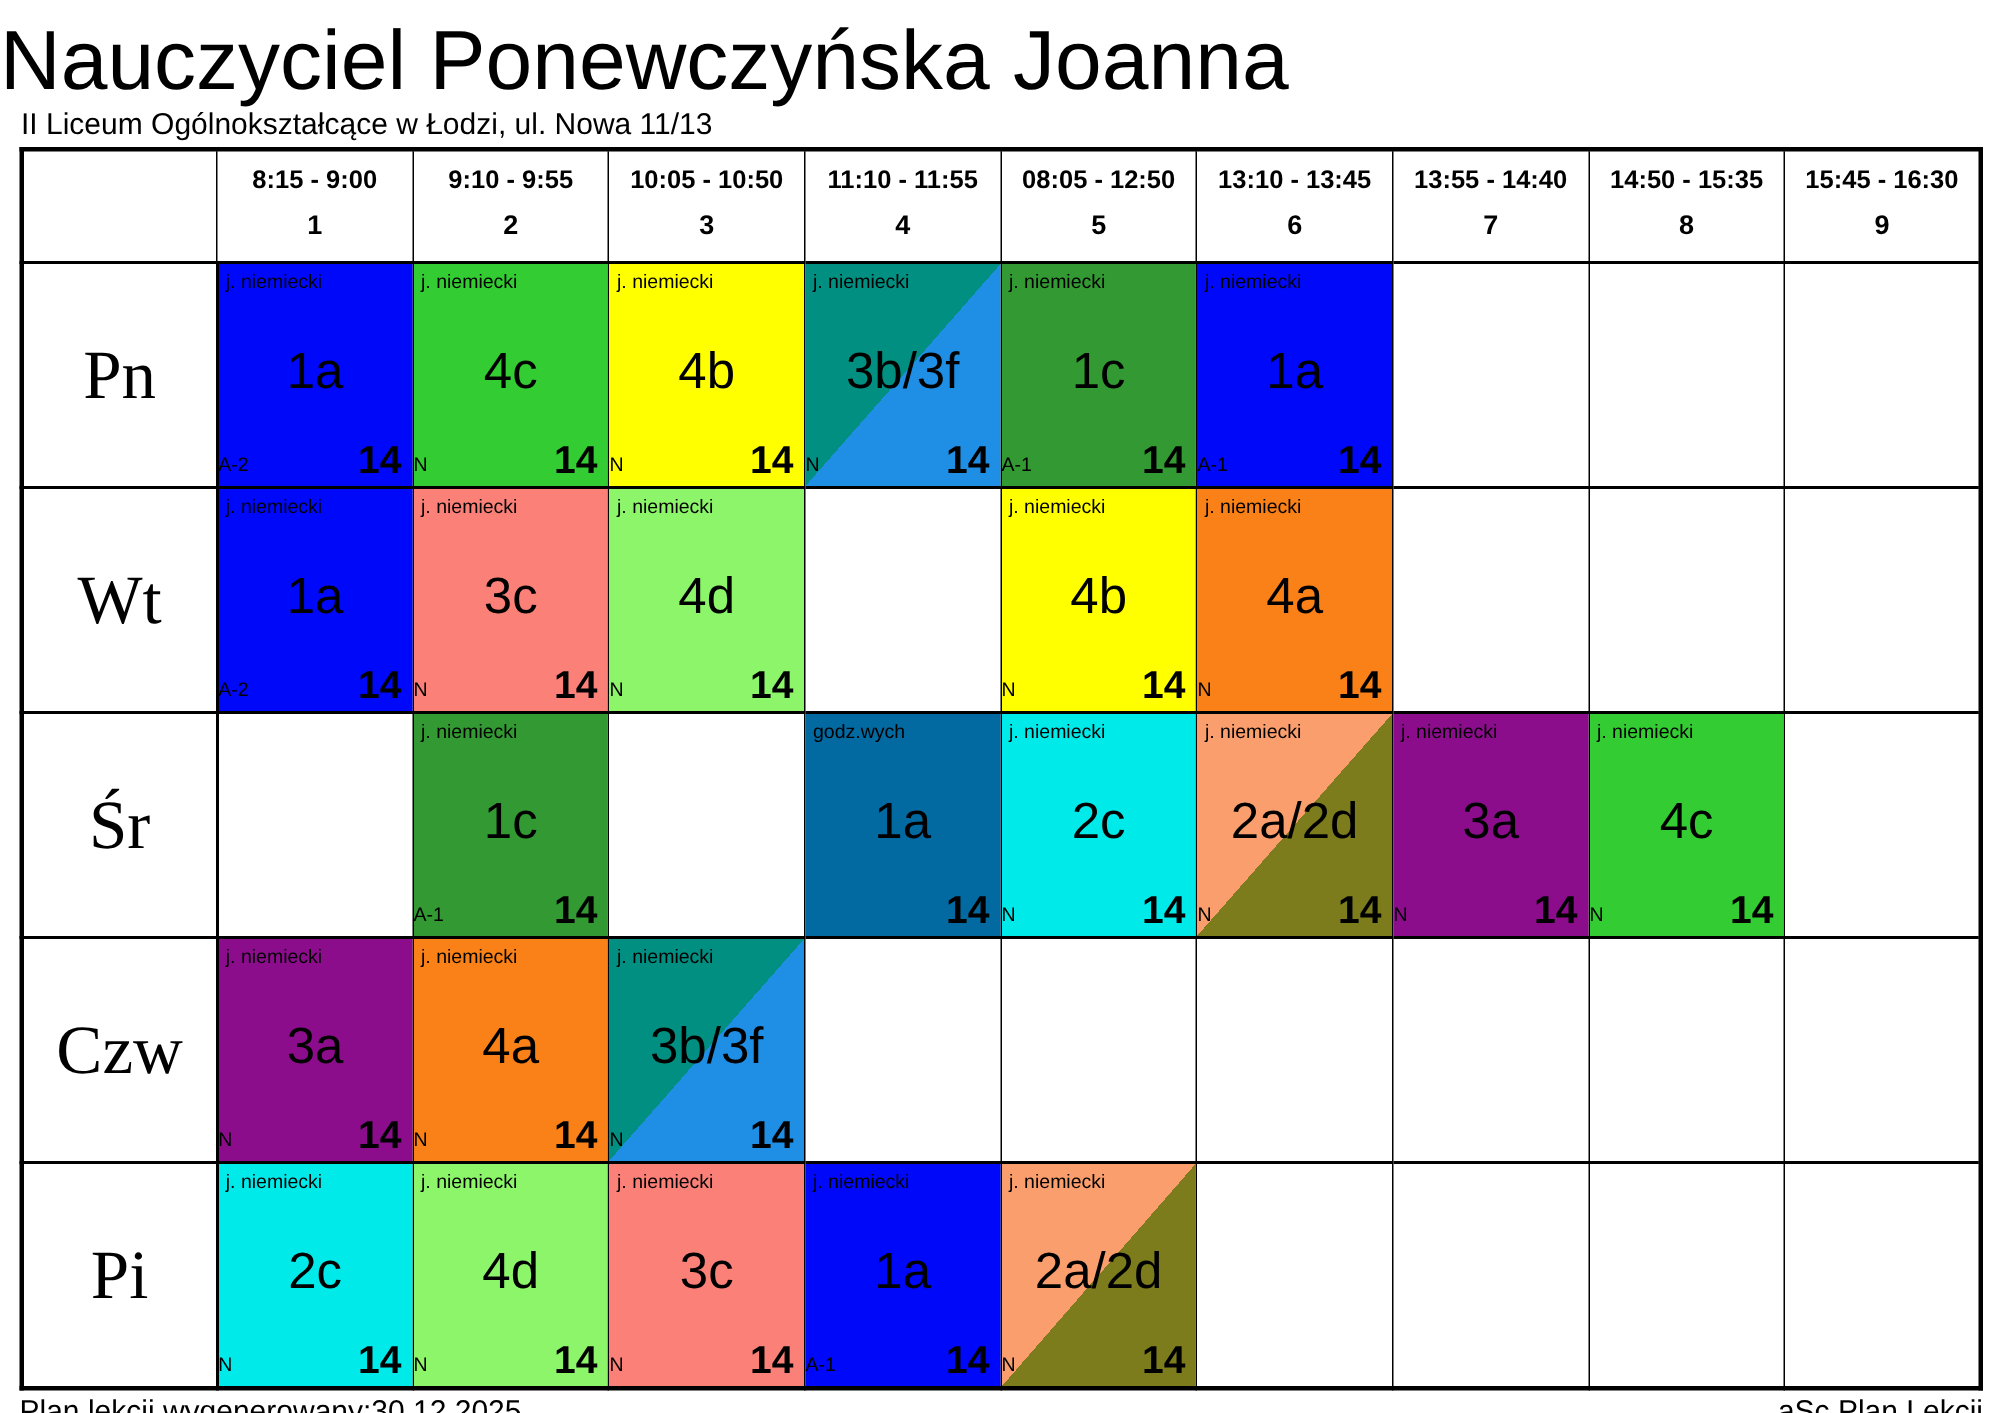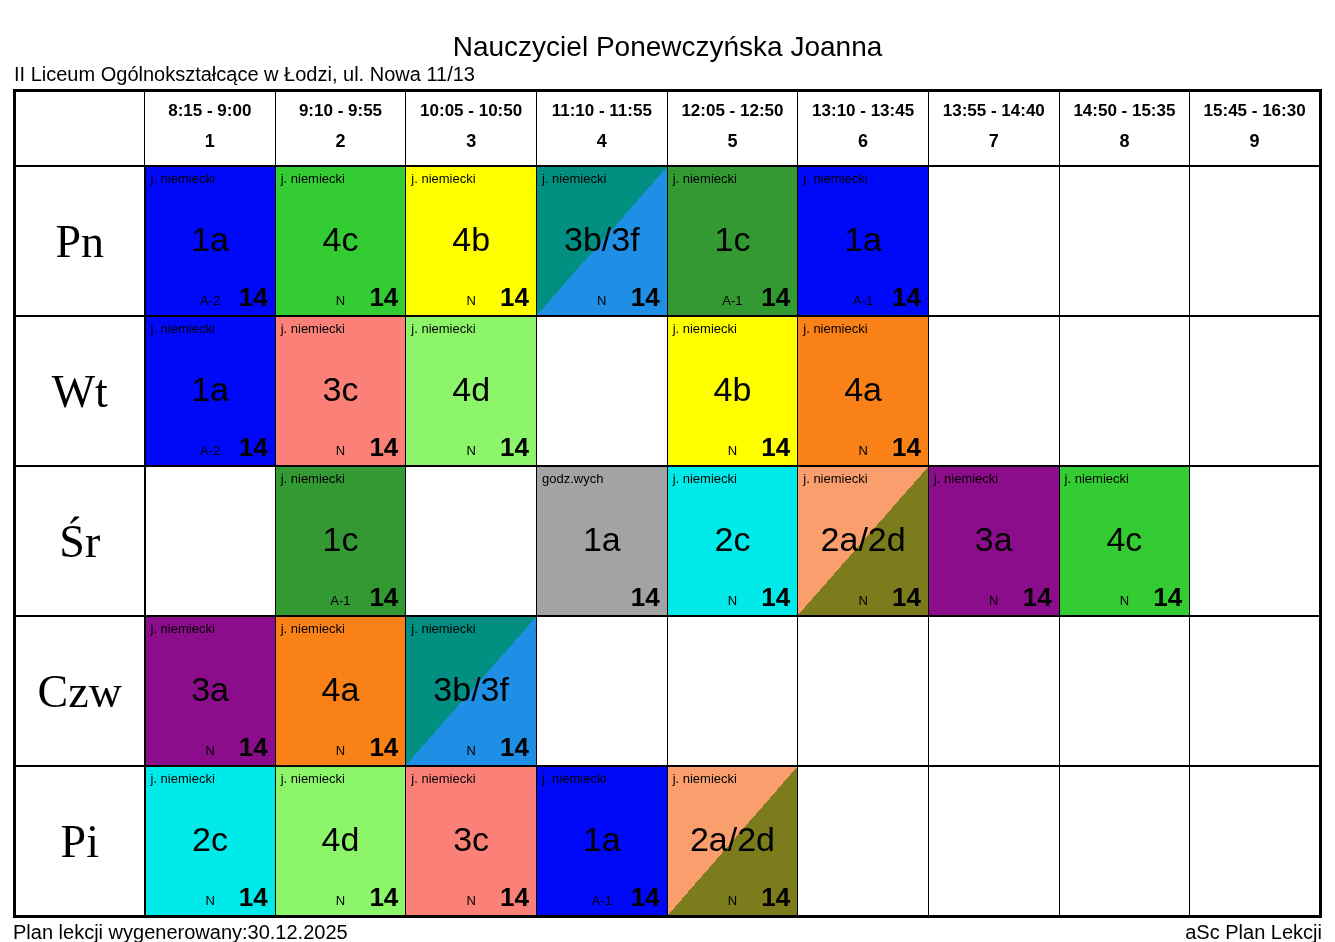--- a/index.html
+++ b/index.html
@@ -1,31 +1,31 @@
 <!DOCTYPE html>
 <html><head>
 <meta charset="utf-8">
 <style>
   html,body{margin:0;padding:0;background:#fff;color:#000;}
   body{width:1335px;height:942px;font-family:"Liberation Sans",sans-serif;overflow:hidden;}
-  .title{ text-align:center; font-size:28px; font-weight:normal; margin:32px 0 2px 0; line-height:1.05;}
+  .title{ text-align:left; font-size:56px; font-weight:normal; margin:11px 0 2px 0; line-height:1.05;}
   .subtitle{ font-size:20px; margin:2px 0 3px 14px;}
   table.grid{ border-collapse:collapse; table-layout:fixed; width:1309px; margin-left:13px; border:3px solid #000;}
   table.grid th, table.grid td{ border:1px solid #000; padding:0; }
   tr.header-row th{ border-bottom:2px solid #000; height:64px; vertical-align:top; padding-top:9px; font-weight:bold;}
   th.corner{ width:130px; border-right:2px solid #000;}
   .time{ font-size:17px; }
   .pnum{ font-size:18px; margin-top:10px;}
   tr.day-row th.day{ font-size:46px; font-weight:normal; text-align:center; border-right:2px solid #000;font-family:Liberation Serif, serif;}
   tr.day-row td, tr.day-row th{ border-top:2px solid #000; border-bottom:2px solid #000;}
   td.cell{ height:148px; }
   .fill{ position:relative; width:100%; height:148px;}
   .subject{ position:absolute; top:4px; left:5px; font-size:13px;}
   .cls{ position:absolute; top:50%; left:50%; transform:translate(-50%,-54%); font-size:34px; white-space:nowrap;}
-  .group{ position:absolute; bottom:7px; left:0; width:100%; text-align:center; font-size:13px;}
+  .group{ position:absolute; bottom:7px; left:0; width:100%; text-align:left; font-size:13px;}
   .room{ position:absolute; bottom:2px; right:7px; font-size:26px; font-weight:bold;}
   .footer{ width:1309px; margin-left:13px; margin-top:3px; display:flex; justify-content:space-between; font-size:20px;}
 </style>
 </head>
 <body>
 
 <h1 class="title">Nauczyciel Ponewczyńska Joanna</h1>
 <div class="subtitle">II Liceum Ogólnokształcące w Łodzi, ul. Nowa 11/13</div>
 
 <table class="grid" id="grid">
@@ -54,21 +54,21 @@
         </th>
         <th class="ph">
           <div class="time">10:05 - 10:50</div>
           <div class="pnum">3</div>
         </th>
         <th class="ph">
           <div class="time">11:10 - 11:55</div>
           <div class="pnum">4</div>
         </th>
         <th class="ph">
-          <div class="time">12:05 - 12:50</div>
+          <div class="time">08:05 - 12:50</div>
           <div class="pnum">5</div>
         </th>
         <th class="ph">
           <div class="time">13:10 - 13:45</div>
           <div class="pnum">6</div>
         </th>
         <th class="ph">
           <div class="time">13:55 - 14:40</div>
           <div class="pnum">7</div>
         </th>
@@ -188,21 +188,21 @@
         <td class="cell">
           <div class="fill" style="background:#339933;">
             <span class="subject">j. niemiecki</span>
             <span class="cls">1c</span>
             <span class="group">A-1</span>
             <span class="room">14</span>
           </div>
         </td>
         <td class="cell"></td>
         <td class="cell">
-          <div class="fill" style="background:#a3a3a3;text-decoration:underline;">
+          <div class="fill" style="background:#0369a1;text-decoration:underline;">
             <span class="subject">godz.wych</span>
             <span class="cls">1a</span>
             <span class="group"></span>
             <span class="room">14</span>
           </div>
         </td>
         <td class="cell">
           <div class="fill" style="background:#00EAEA;">
             <span class="subject">j. niemiecki</span>
             <span class="cls">2c</span>

